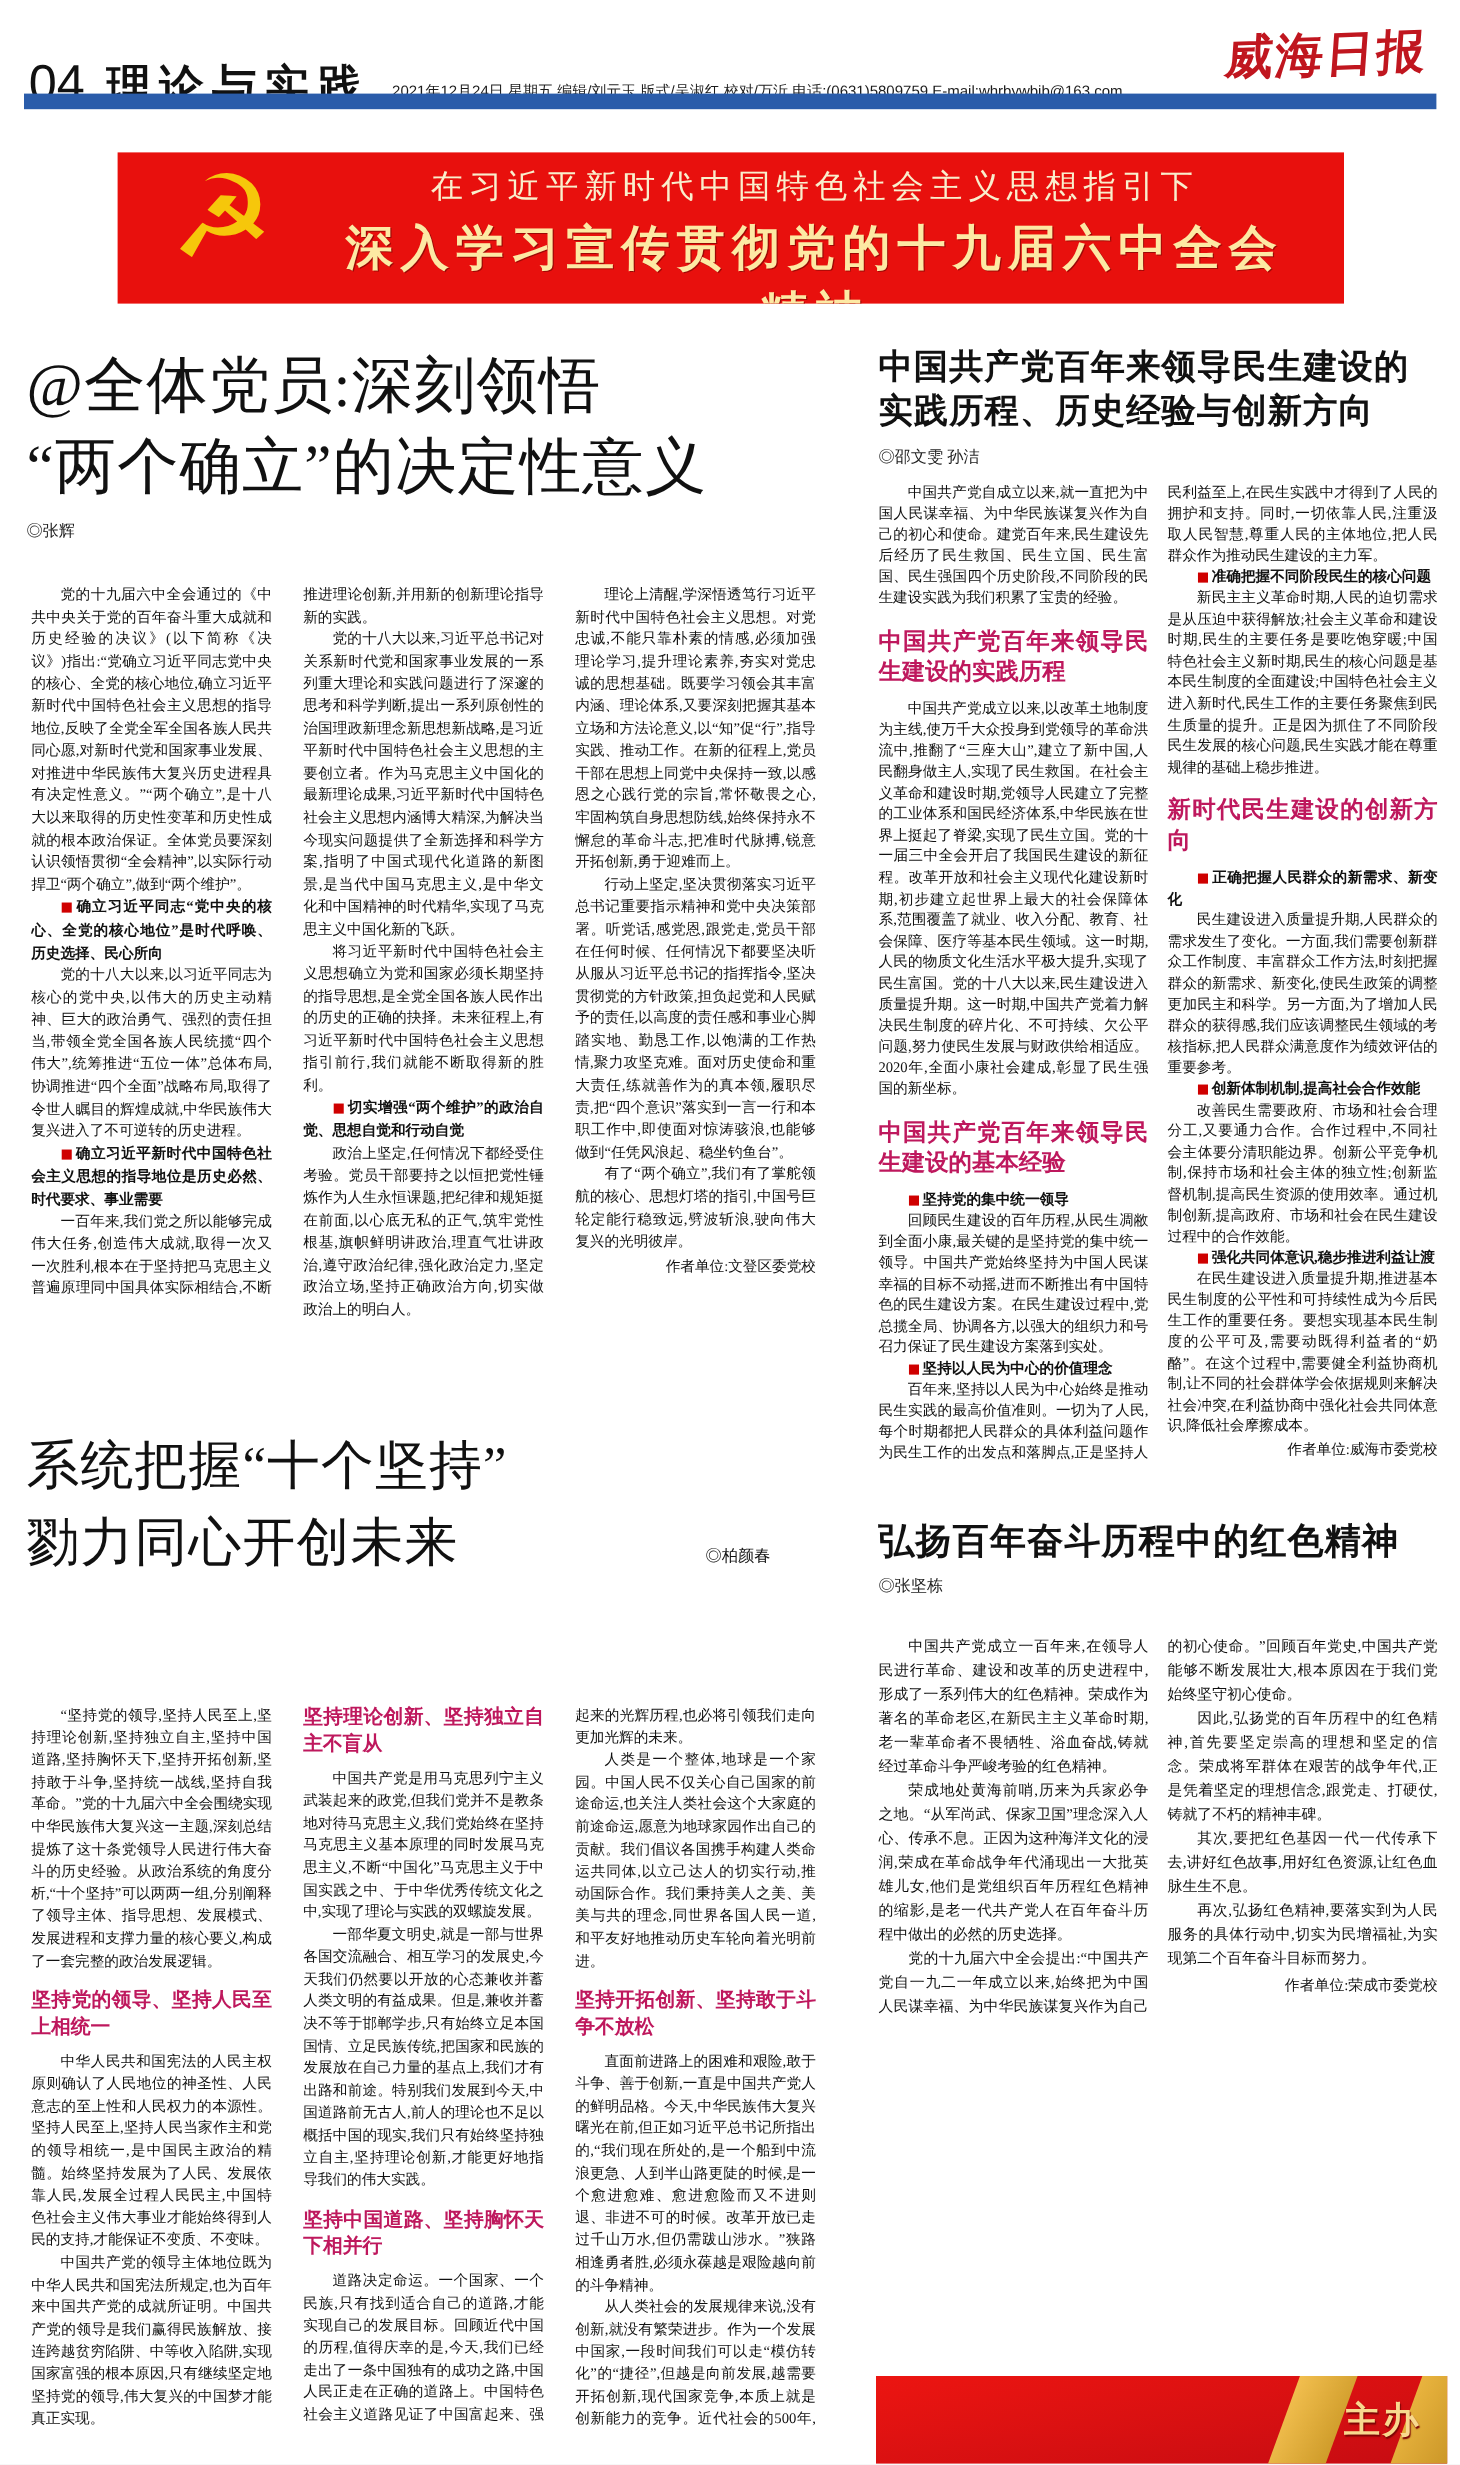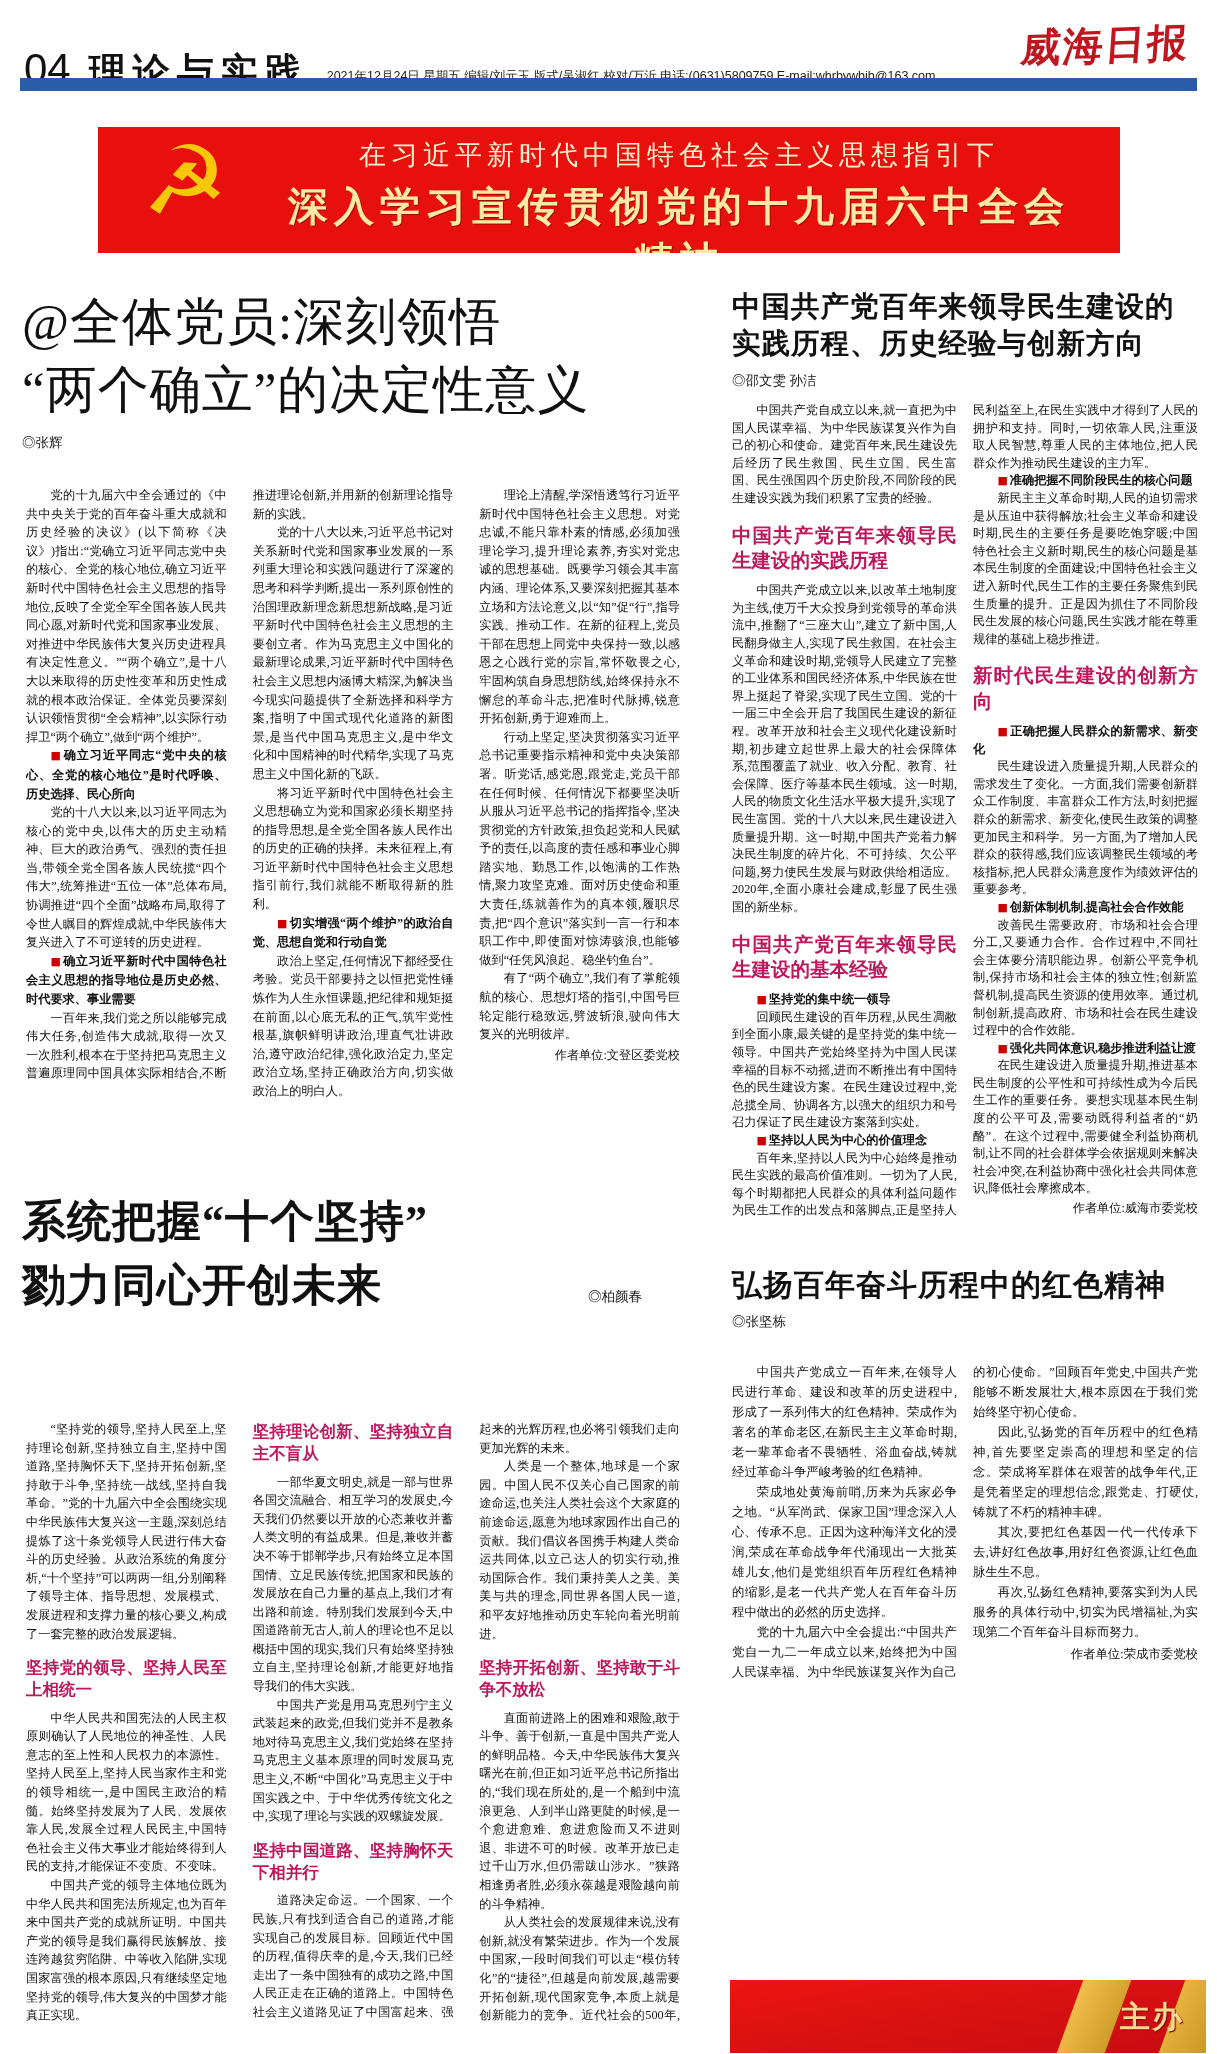--- a/index.html
+++ b/index.html
@@ -16,21 +16,21 @@
   
   .banner{position:absolute;left:98px;top:127px;width:1022px;height:126px;background:#e8100d;overflow:hidden;}
   .emblem{position:absolute;left:44px;top:6px;font-size:96px;line-height:1;color:#f6c70b;font-family:"DejaVu Sans",sans-serif;}
   .banner .txt{position:absolute;left:170px;right:30px;top:10px;text-align:center;}
   .bline1{font-family:"Liberation Sans",sans-serif;font-size:27px;color:#f9efcd;letter-spacing:5px;}
   .bline2{font-family:"Liberation Sans",sans-serif;font-weight:bold;font-size:40px;color:#fde9a4;
           letter-spacing:6px;margin-top:6px;text-shadow:1px 1px 0 #9b0a06;}
   
   .art{position:absolute;}
   .hl-xl{font-weight:normal;font-size:51px;line-height:68px;letter-spacing:1px;white-space:nowrap;}
-  .hl-l{font-weight:bold;font-size:44px;line-height:64px;letter-spacing:1px;white-space:nowrap;}
+  .hl-l{font-weight:normal;font-size:44px;line-height:64px;letter-spacing:1px;white-space:nowrap;}
   .hl-m{font-weight:bold;font-size:28.5px;line-height:37px;letter-spacing:1px;white-space:nowrap;}
   .byline{font-size:13.5px;color:#222;margin-top:10px;}
   .cols{position:absolute;text-align:justify;overflow:hidden;}
   .cols3{column-count:3;column-gap:26px;}
   .cols2{column-count:2;column-gap:16px;}
   .blk-p{margin:0;text-indent:2em;}
   .blk-tail{margin:2px 0 0;text-align:right;}
   .blk-bullet{margin:0;text-indent:2em;font-weight:bold;}
   .blk-bullet .sq{color:#cf0000;font-family:"DejaVu Sans",sans-serif;font-size:0.9em;margin-right:2px;}
   .blk-subhead{font-family:"Liberation Sans",sans-serif;font-weight:bold;color:#be185d;text-indent:0;}
@@ -124,22 +124,22 @@
   <div class="art art-bl" style="left:22px;top:1162px;width:660px;height:874px;">
     <div class="hl-l" style="margin-top:28px;">系统把握“十个坚持”</div>
     <div class="hl-l">勠力同心开创未来</div>
     <div class="bl-byline">◎柏颜春</div>
     <div class="cols cols3" style="left:4px;top:258px;width:654px;height:612px;">
         <p class="blk-p">“坚持党的领导,坚持人民至上,坚持理论创新,坚持独立自主,坚持中国道路,坚持胸怀天下,坚持开拓创新,坚持敢于斗争,坚持统一战线,坚持自我革命。”党的十九届六中全会围绕实现中华民族伟大复兴这一主题,深刻总结提炼了这十条党领导人民进行伟大奋斗的历史经验。从政治系统的角度分析,“十个坚持”可以两两一组,分别阐释了领导主体、指导思想、发展模式、发展进程和支撑力量的核心要义,构成了一套完整的政治发展逻辑。</p>
         <h3 class="blk-subhead">坚持党的领导、坚持人民至上相统一</h3>
         <p class="blk-p">中华人民共和国宪法的人民主权原则确认了人民地位的神圣性、人民意志的至上性和人民权力的本源性。坚持人民至上,坚持人民当家作主和党的领导相统一,是中国民主政治的精髓。始终坚持发展为了人民、发展依靠人民,发展全过程人民民主,中国特色社会主义伟大事业才能始终得到人民的支持,才能保证不变质、不变味。</p>
         <p class="blk-p">中国共产党的领导主体地位既为中华人民共和国宪法所规定,也为百年来中国共产党的成就所证明。中国共产党的领导是我们赢得民族解放、接连跨越贫穷陷阱、中等收入陷阱,实现国家富强的根本原因,只有继续坚定地坚持党的领导,伟大复兴的中国梦才能真正实现。</p>
         <h3 class="blk-subhead">坚持理论创新、坚持独立自主不盲从</h3>
+        <p class="blk-p">中国共产党是用马克思列宁主义武装起来的政党,但我们党并不是教条地对待马克思主义,我们党始终在坚持马克思主义基本原理的同时发展马克思主义,不断“中国化”马克思主义于中国实践之中、于中华优秀传统文化之中,实现了理论与实践的双螺旋发展。</p>
         <p class="blk-p">一部华夏文明史,就是一部与世界各国交流融合、相互学习的发展史,今天我们仍然要以开放的心态兼收并蓄人类文明的有益成果。但是,兼收并蓄决不等于邯郸学步,只有始终立足本国国情、立足民族传统,把国家和民族的发展放在自己力量的基点上,我们才有出路和前途。特别我们发展到今天,中国道路前无古人,前人的理论也不足以概括中国的现实,我们只有始终坚持独立自主,坚持理论创新,才能更好地指导我们的伟大实践。</p>
-        <p class="blk-p">中国共产党是用马克思列宁主义武装起来的政党,但我们党并不是教条地对待马克思主义,我们党始终在坚持马克思主义基本原理的同时发展马克思主义,不断“中国化”马克思主义于中国实践之中、于中华优秀传统文化之中,实现了理论与实践的双螺旋发展。</p>
         <h3 class="blk-subhead">坚持中国道路、坚持胸怀天下相并行</h3>
         <p class="blk-p">道路决定命运。一个国家、一个民族,只有找到适合自己的道路,才能实现自己的发展目标。回顾近代中国的历程,值得庆幸的是,今天,我们已经走出了一条中国独有的成功之路,中国人民正走在正确的道路上。中国特色社会主义道路见证了中国富起来、强起来的光辉历程,也必将引领我们走向更加光辉的未来。</p>
         <p class="blk-p">人类是一个整体,地球是一个家园。中国人民不仅关心自己国家的前途命运,也关注人类社会这个大家庭的前途命运,愿意为地球家园作出自己的贡献。我们倡议各国携手构建人类命运共同体,以立己达人的切实行动,推动国际合作。我们秉持美人之美、美美与共的理念,同世界各国人民一道,和平友好地推动历史车轮向着光明前进。</p>
         <h3 class="blk-subhead">坚持开拓创新、坚持敢于斗争不放松</h3>
         <p class="blk-p">直面前进路上的困难和艰险,敢于斗争、善于创新,一直是中国共产党人的鲜明品格。今天,中华民族伟大复兴曙光在前,但正如习近平总书记所指出的,“我们现在所处的,是一个船到中流浪更急、人到半山路更陡的时候,是一个愈进愈难、愈进愈险而又不进则退、非进不可的时候。改革开放已走过千山万水,但仍需跋山涉水。”狭路相逢勇者胜,必须永葆越是艰险越向前的斗争精神。</p>
         <p class="blk-p">从人类社会的发展规律来说,没有创新,就没有繁荣进步。作为一个发展中国家,一段时间我们可以走“模仿转化”的“捷径”,但越是向前发展,越需要开拓创新,现代国家竞争,本质上就是创新能力的竞争。近代社会的500年,世界经济政治中心几度迁移,新征程中,创新是引领发展的第一动力,以创新引领开拓新时代发展新境界。</p>
       </div>
   </div>
 
   <div class="art art-br" style="left:732px;top:1266px;width:466px;height:714px;">

